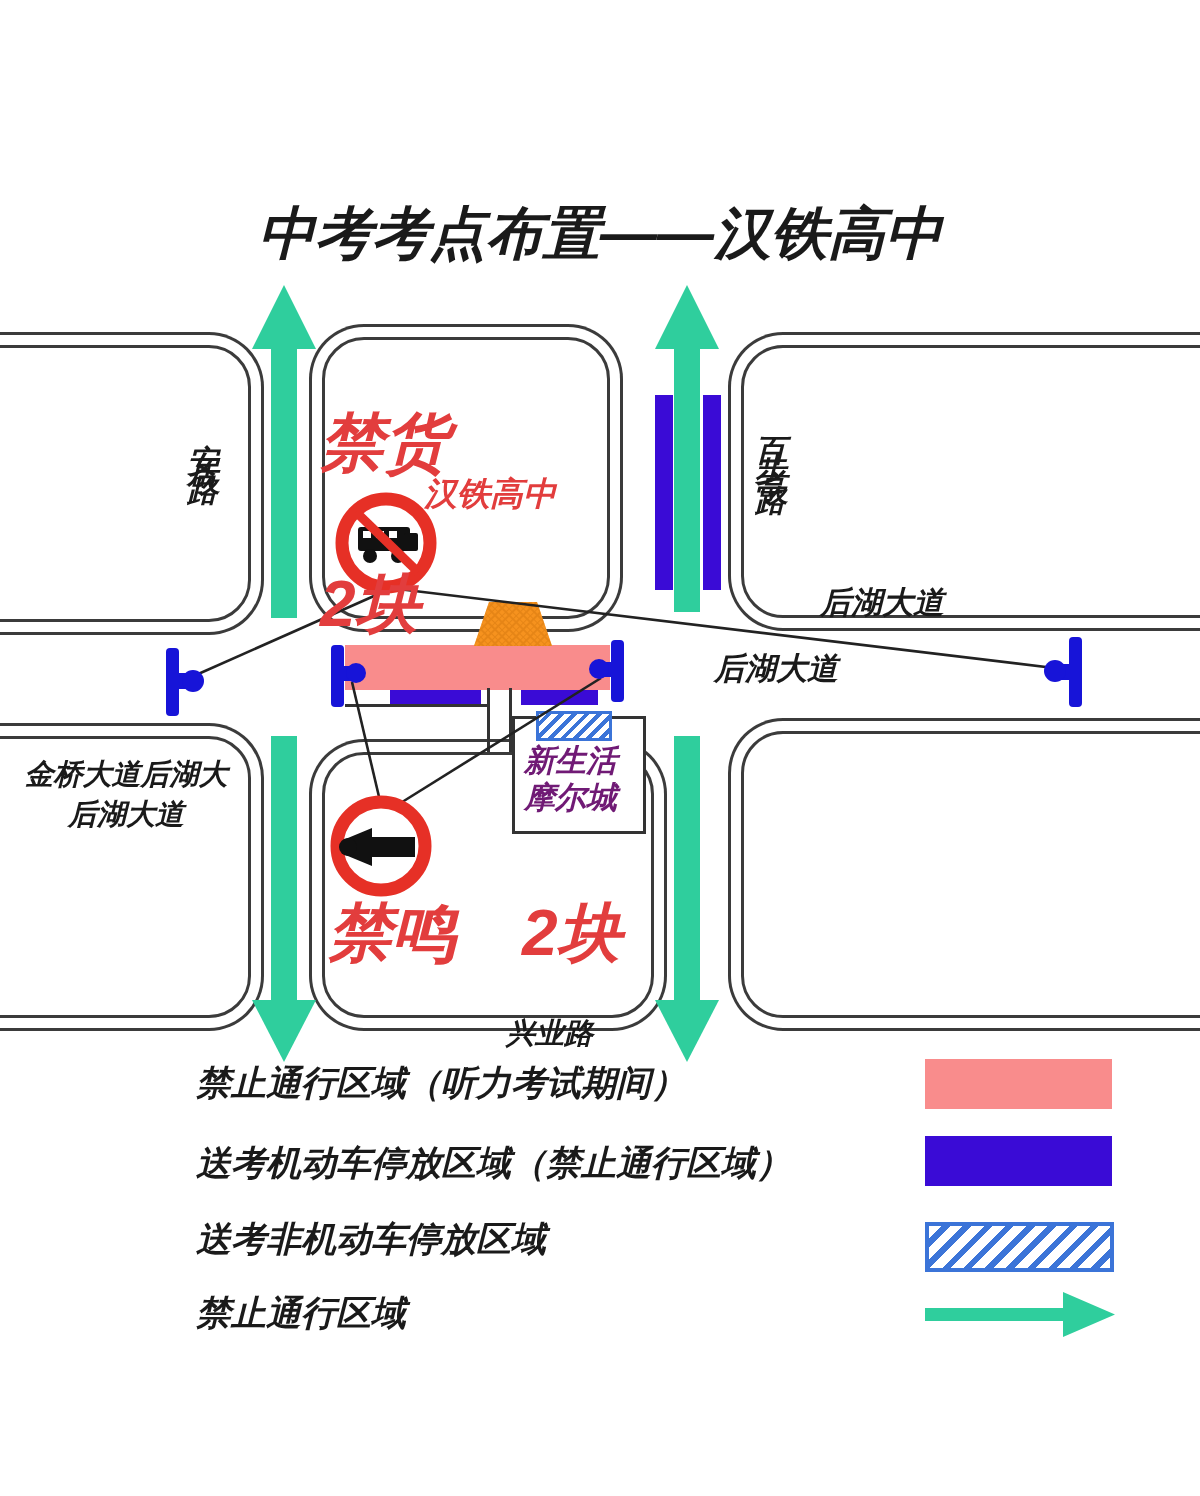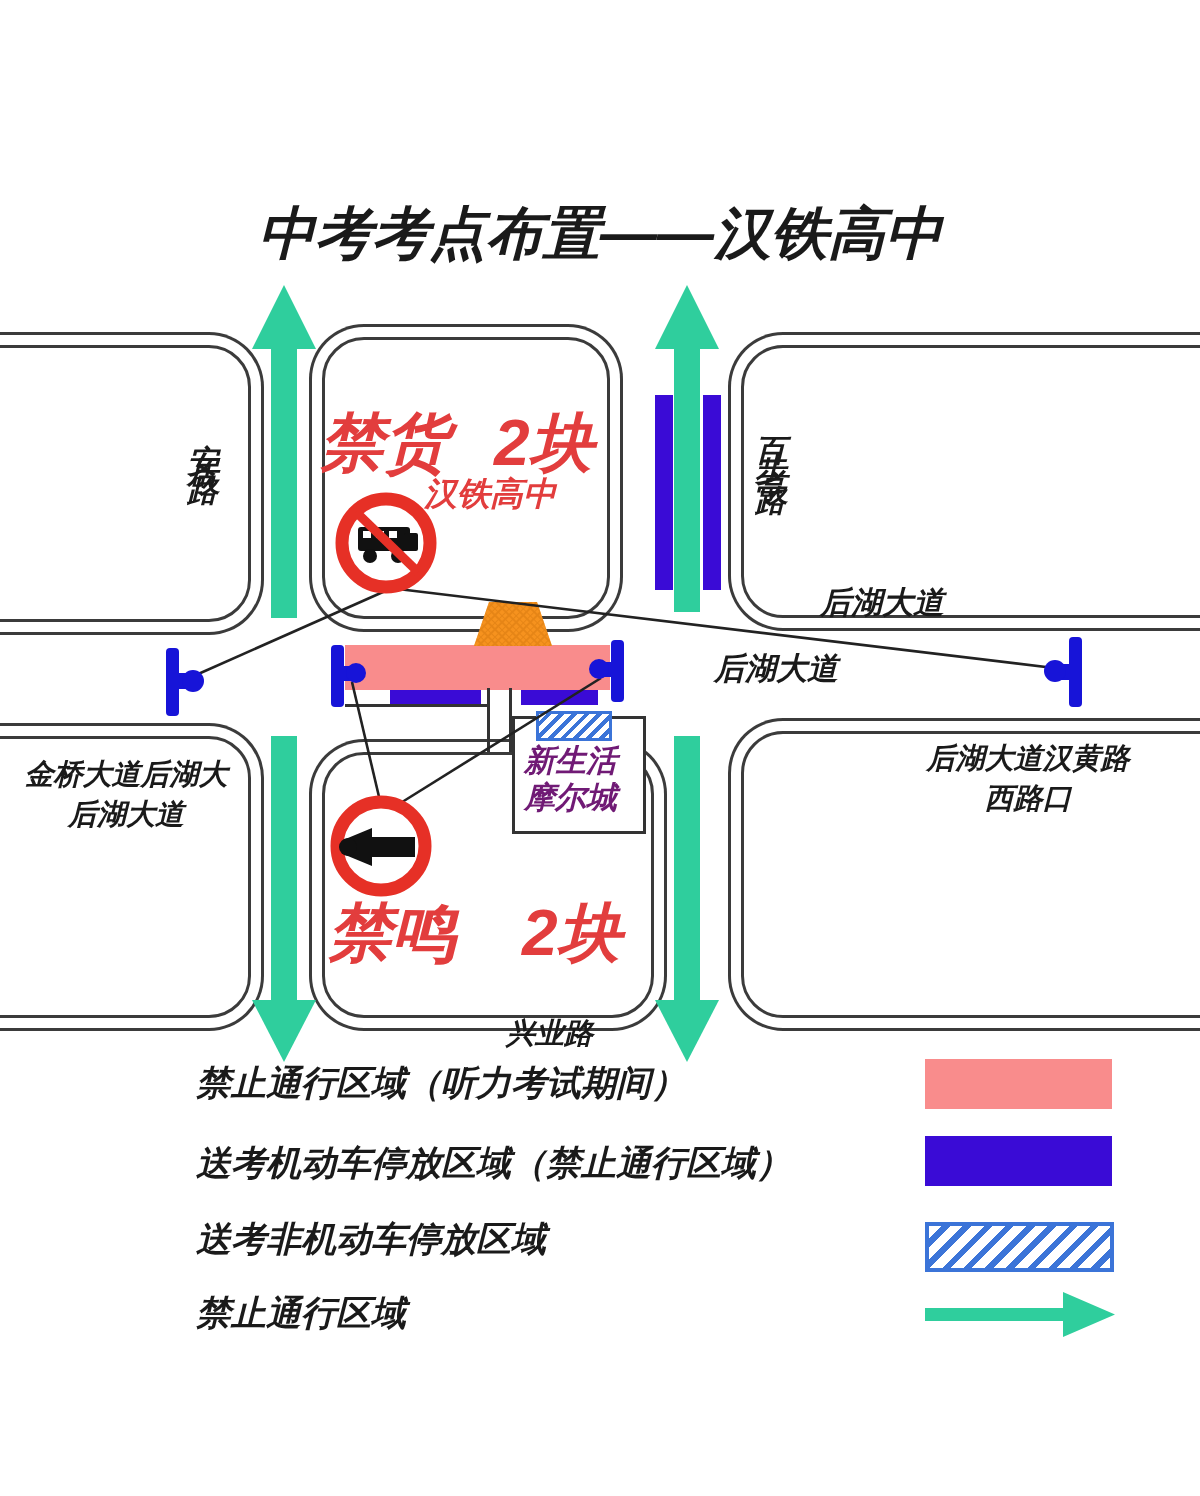--- a/index.html
+++ b/index.html
@@ -42,21 +42,21 @@
   #nonmotor-zone{left:536px;top:711px;width:70px;height:24px;z-index:3;}
 
   
   #overlay{position:absolute;left:0;top:0;z-index:4;}
 
   
   .lbl{position:absolute;z-index:5;color:#1a1a1a;white-space:nowrap;}
   #title{left:0;top:196px;width:1200px;text-align:center;
          font-size:57px;font-weight:900;letter-spacing:0px;}
   .redlbl{color:#e23d3d;font-weight:900;}
-  #no-truck-lbl{left:320px;top:400px;font-size:64px;display:flex;gap:46px;}
+  #no-truck-lbl{left:320px;top:400px;font-size:64px;display:flex;gap:74px;flex-direction:column;}
   #no-horn-lbl{left:328px;top:890px;font-size:64px;display:flex;gap:66px;}
   #school-lbl{left:424px;top:472px;font-size:33px;}
   .vroad{writing-mode:vertical-rl;text-orientation:upright;
          font-weight:700;font-size:31px;letter-spacing:16px;
          font-family:"Liberation Serif","DejaVu Serif",serif;}
   #anju-lbl{left:181px;top:418px;}
   #baibuting-lbl{left:749px;top:412px;}
   .roadname{font-weight:700;font-size:31px;
             font-family:"Liberation Serif","DejaVu Serif",serif;}
   #houhu-upper-lbl{left:820px;top:582px;}
@@ -199,24 +199,20 @@
   <div class="lbl vroad" id="anju-lbl">安居路</div>
   <div class="lbl vroad" id="baibuting-lbl">百步亭路</div>
   <div class="lbl roadname" id="houhu-upper-lbl">后湖大道</div>
   <div class="lbl roadname" id="houhu-center-lbl">后湖大道</div>
   <div class="lbl roadname" id="xingye-lbl">兴业路</div>
 
   <div class="lbl xing" id="ix-left">
     <span>金桥大道后湖大</span><br>
     <span>后湖大道</span>
   </div>
-  <div class="lbl xing" id="ix-right">
-    <span>后湖大道汉黄路</span><br>
-    <span>西路口</span>
-  </div>
 
   <div class="lbl" id="mall-lbl">
     <span>新生活</span><br>
     <span>摩尔城</span>
   </div>
 
   <div class="lbl leg-text" id="leg1-t">禁止通行区域（听力考试期间）</div>
   <div class="lbl leg-text" id="leg2-t">送考机动车停放区域（禁止通行区域）</div>
   <div class="lbl leg-text" id="leg3-t">送考非机动车停放区域</div>
   <div class="lbl leg-text" id="leg4-t">禁止通行区域</div>

